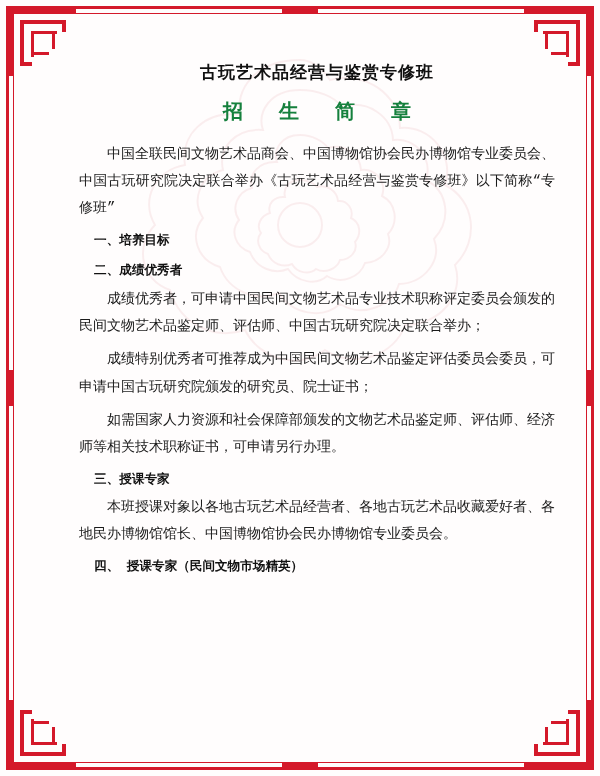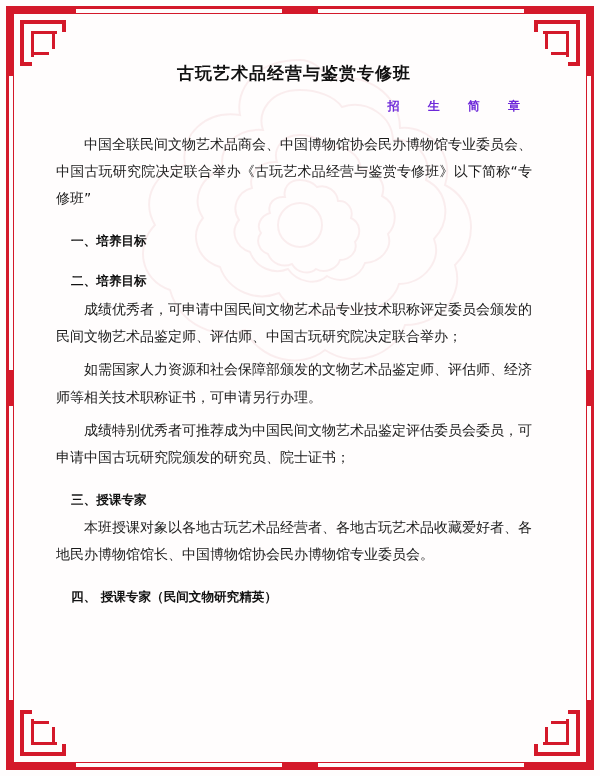--- a/index.html
+++ b/index.html
@@ -82,56 +82,57 @@
     transform: translateX(-50%);
     width: 430px;
     height: 360px;
     opacity: 0.16;
     pointer-events: none;
   }
 
   
   .content {
     position: absolute;
-    left: 56px;
+    left: 79px;
     top: 62px;
     width: 476px;
     color: #1a1a1a;
+    font-family: Liberation Mono, monospace;
   }
   .doc-title {
     text-align: center;
     font-size: 17px;
     font-weight: bold;
     letter-spacing: 1px;
     color: #111;
     margin: 0 0 12px 0;
     line-height: 1.4;
   }
   .doc-subtitle {
-    text-align: right;
-    font-size: 12px;
+    text-align: center;
+    font-size: 20px;
     font-weight: bold;
     letter-spacing: 12px;
-    color: #6d28d9;
+    color: #15803d;
     margin: 0 0 16px 0;
     padding-left: 12px;
   }
   p.para {
     font-size: 14px;
     line-height: 1.95;
     margin: 0 0 6px 0;
     text-align: justify;
     text-indent: 2em;
     color: #1a1a1a;
   }
   h2.section {
     font-size: 12.6px;
     font-weight: bold;
     line-height: 1.95;
-    margin: 16px 0 2px 0;
+    margin: 6px 0 2px 0;
     text-indent: 1.2em;
     color: #111;
   }
 </style>
 </head>
 <body>
 
 <div id="page">
 
   <div class="watermark">
@@ -214,23 +215,23 @@
   <div class="edge-orn" style="left:282px; bottom:9px; width:36px; height:5px;"></div>
   <div class="edge-orn" style="left:9px; top:370px; width:5px; height:36px;"></div>
   <div class="edge-orn" style="right:9px; top:370px; width:5px; height:36px;"></div>
 
   <div class="content">
     <h1 class="doc-title">古玩艺术品经营与鉴赏专修班</h1>
     <div class="doc-subtitle">招 生 简 章</div>
     <div id="body-blocks">
         <p class="para">中国全联民间文物艺术品商会、中国博物馆协会民办博物馆专业委员会、中国古玩研究院决定联合举办《古玩艺术品经营与鉴赏专修班》以下简称“专修班”</p>
         <h2 class="section">一、培养目标</h2>
-        <h2 class="section">二、培养目标</h2>
+        <h2 class="section">二、成绩优秀者</h2>
         <p class="para">成绩优秀者，可申请中国民间文物艺术品专业技术职称评定委员会颁发的民间文物艺术品鉴定师、评估师、中国古玩研究院决定联合举办；</p>
+        <p class="para">成绩特别优秀者可推荐成为中国民间文物艺术品鉴定评估委员会委员，可申请中国古玩研究院颁发的研究员、院士证书；</p>
         <p class="para">如需国家人力资源和社会保障部颁发的文物艺术品鉴定师、评估师、经济师等相关技术职称证书，可申请另行办理。</p>
-        <p class="para">成绩特别优秀者可推荐成为中国民间文物艺术品鉴定评估委员会委员，可申请中国古玩研究院颁发的研究员、院士证书；</p>
         <h2 class="section">三、授课专家</h2>
         <p class="para">本班授课对象以各地古玩艺术品经营者、各地古玩艺术品收藏爱好者、各地民办博物馆馆长、中国博物馆协会民办博物馆专业委员会。</p>
-        <h2 class="section">四、 授课专家（民间文物研究精英）</h2>
+        <h2 class="section">四、 授课专家（民间文物市场精英）</h2>
       </div>
   </div>
 
 </div>
 
 </body></html>

